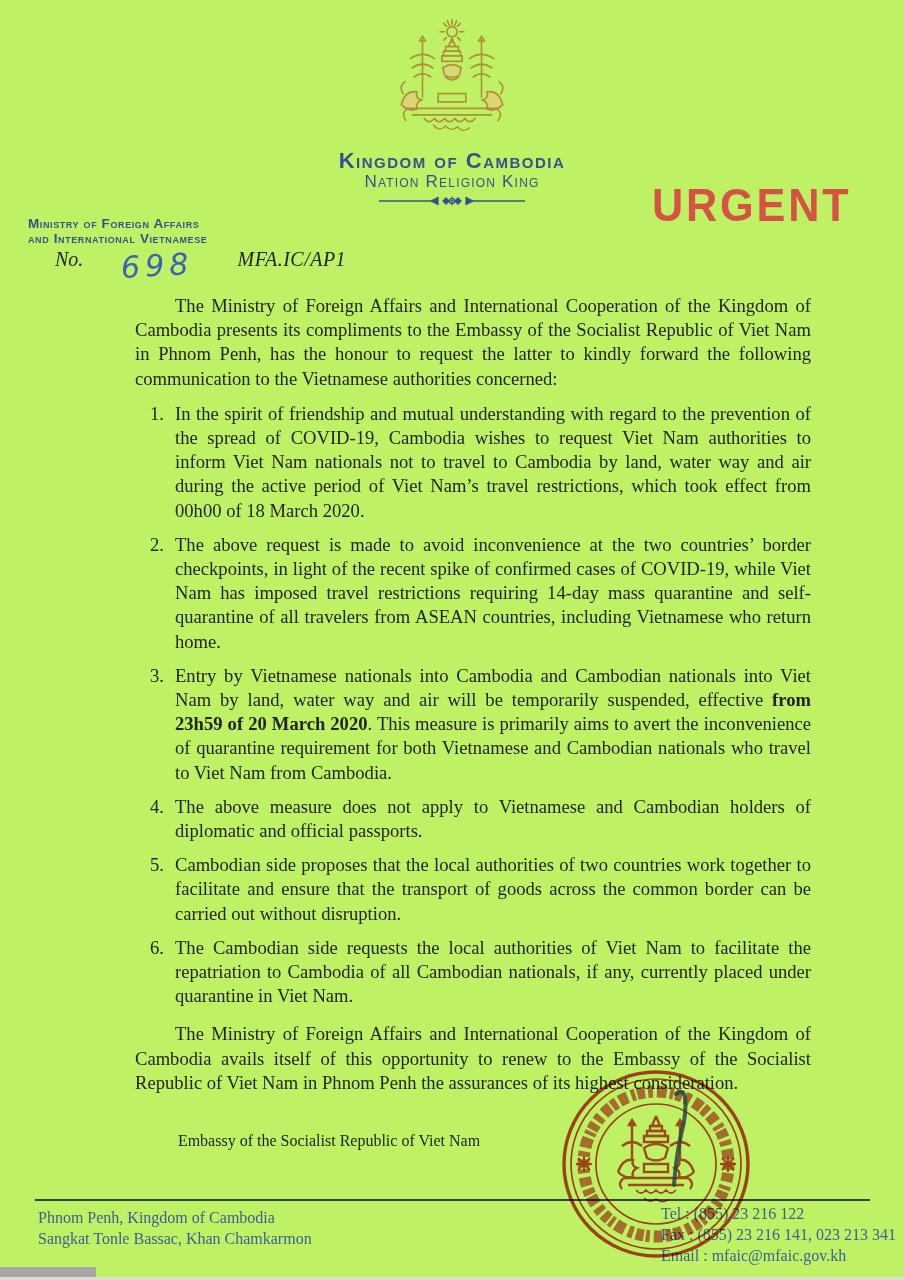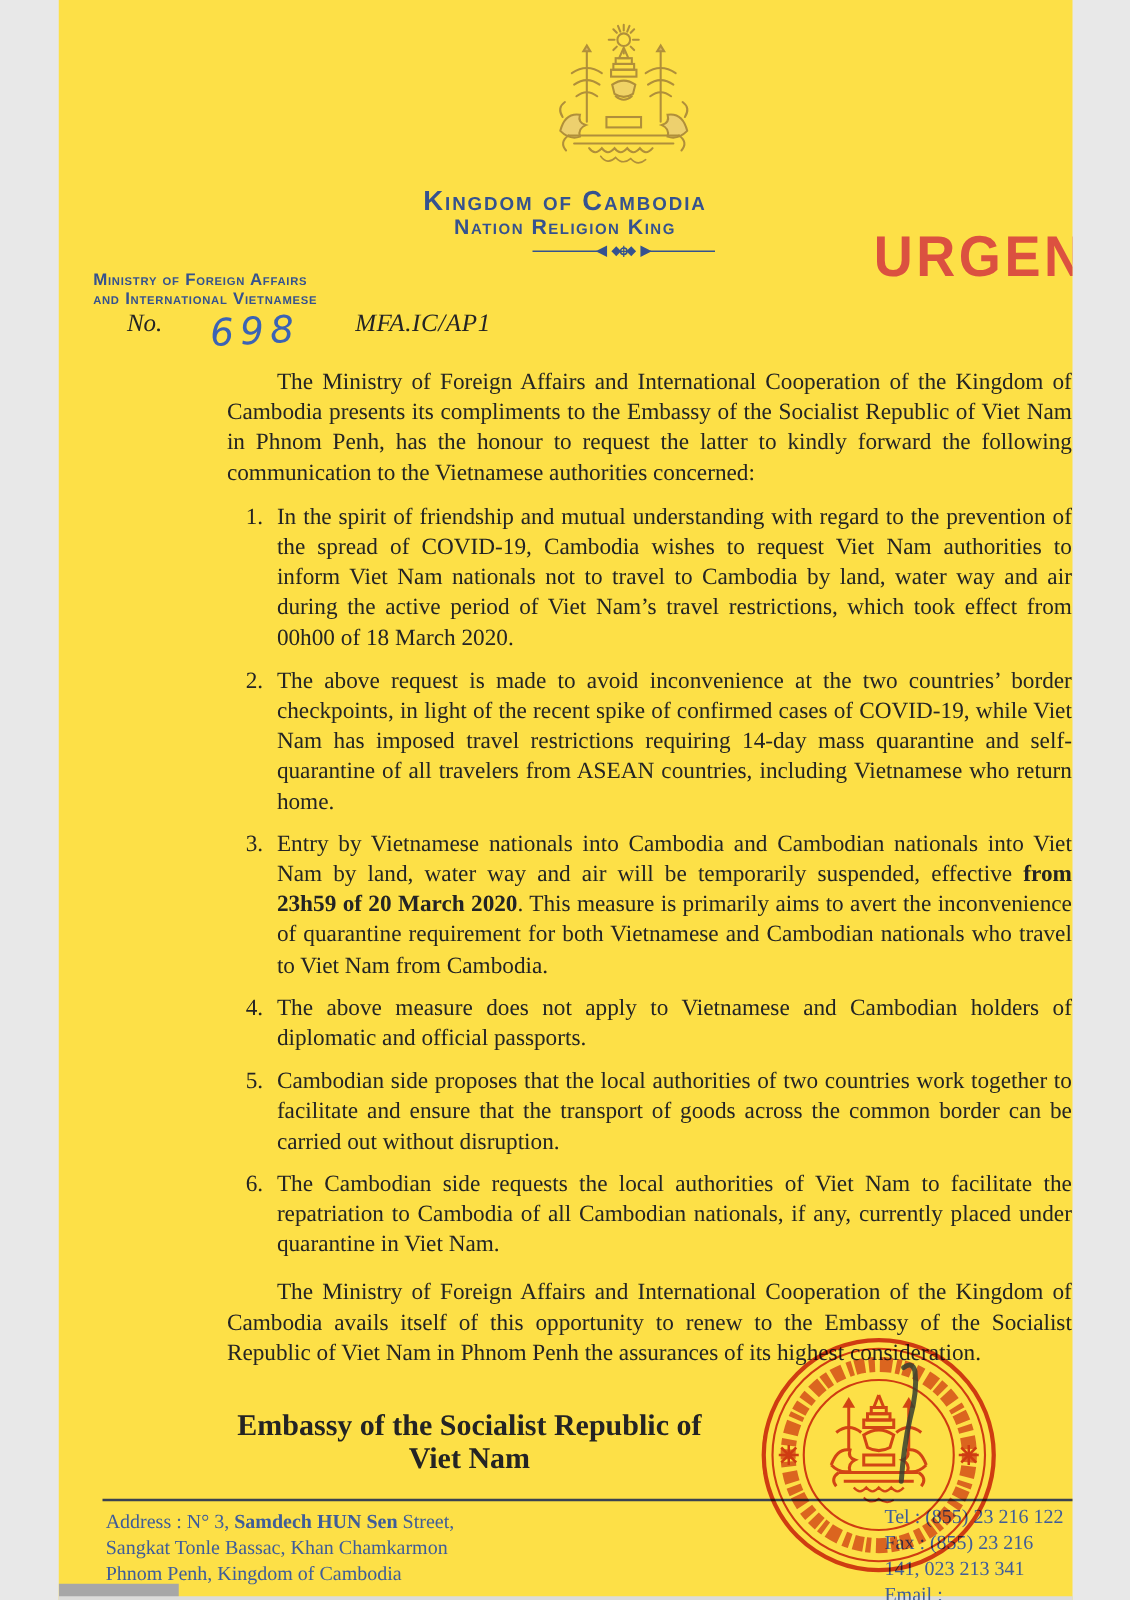--- a/index.html
+++ b/index.html
@@ -1,31 +1,31 @@
 <!DOCTYPE html>
 <html><head>
 <meta charset="utf-8">
 <style>
   html,body{margin:0;padding:0;background:#e8e8e8;}
   .page{
-    position:relative; width:811px; height:1280px; margin:0 auto;
-    background:#fde047; overflow:hidden;
+    position:relative; width:904px; height:1280px; margin:0 auto;
+    background:#bef264; overflow:hidden;
     font-family:"Liberation Serif", serif; color:#242424;
   }
   
   .arms{position:absolute; left:392px; top:8px; width:120px; height:138px;}
   .kingdom{
     position:absolute; left:0; right:0; top:148px; text-align:center;
     font-family:"Liberation Sans", sans-serif; font-variant:small-caps;
     font-weight:700; font-size:22px; letter-spacing:1.5px; color:#35528f;
   }
   .motto{
     position:absolute; left:0; right:0; top:172px; text-align:center;
     font-family:"Liberation Sans", sans-serif; font-variant:small-caps;
-    font-weight:700; font-size:17px; letter-spacing:1.2px; color:#35528f;
+    font-weight:400; font-size:17px; letter-spacing:1.2px; color:#35528f;
   }
   .divider{position:absolute; left:377px; top:194px; width:150px; height:14px;}
   .urgent{
     position:absolute; left:652px; top:178px;
     font-family:"Liberation Sans", sans-serif; font-weight:700;
     font-size:46px; letter-spacing:3px; color:#d94540; opacity:.92;
     transform:scaleX(.94); transform-origin:left;
   }
   .ministry{
     position:absolute; left:28px; top:216px; width:272px; 
@@ -51,21 +51,21 @@
   
   .dateline{
     position:absolute; right:99px; top:1086px; font-size:19px; z-index:1;
   }
   .seal{
     position:absolute; left:560px; top:1068px; width:192px; height:192px;
     z-index:2; mix-blend-mode:multiply; opacity:.95;
   }
   .addressee{
     position:absolute; left:133px; top:1128px; width:392px; text-align:center;
-    font-weight:700; font-size:24px; line-height:26px;
+    font-weight:400; font-size:16px; line-height:26px;
   }
   .addressee .l2{text-decoration:underline; text-underline-offset:3px;}
   .footrule{position:absolute; left:35px; top:1199px; width:835px; height:2px; background:#3a4252;}
   .addr{
     position:absolute; left:38px; top:1207px; font-size:16px; line-height:21px;
     color:#3f5d99;
   }
   .contact{
     position:absolute; left:645px; top:1203px; font-size:16px; line-height:21px;
     color:#3f5d99; z-index:1;margin-left:16px;
@@ -237,23 +237,22 @@
     <path d="M116,26 q7,-5 9,3 q2,16 -4,38 q-5,22 -7,50" stroke="#2b3ea6" stroke-width="4" fill="none" stroke-linecap="round" opacity=".85"></path>
   </svg>
 
   <div class="addressee">
     <div>Embassy of the Socialist Republic of Viet Nam</div>
   </div>
 
   <div class="footrule"></div>
 
   <div class="addr">
-    <div><span>Address : N° 3, </span><span class="b">Samdech HUN Sen</span><span> Street,</span></div>
+    <div>Phnom Penh, Kingdom of Cambodia</div>
     <div>Sangkat Tonle Bassac, Khan Chamkarmon</div>
-    <div>Phnom Penh, Kingdom of Cambodia</div>
   </div>
 
   <div class="contact">
     <div>Tel : (855) 23 216 122</div>
     <div>Fax : (855) 23 216 141, 023 213 341</div>
     <div>Email : mfaic@mfaic.gov.kh</div>
   </div>
 
   <div class="scan-strip"></div>
   <div class="scan-line"></div>

